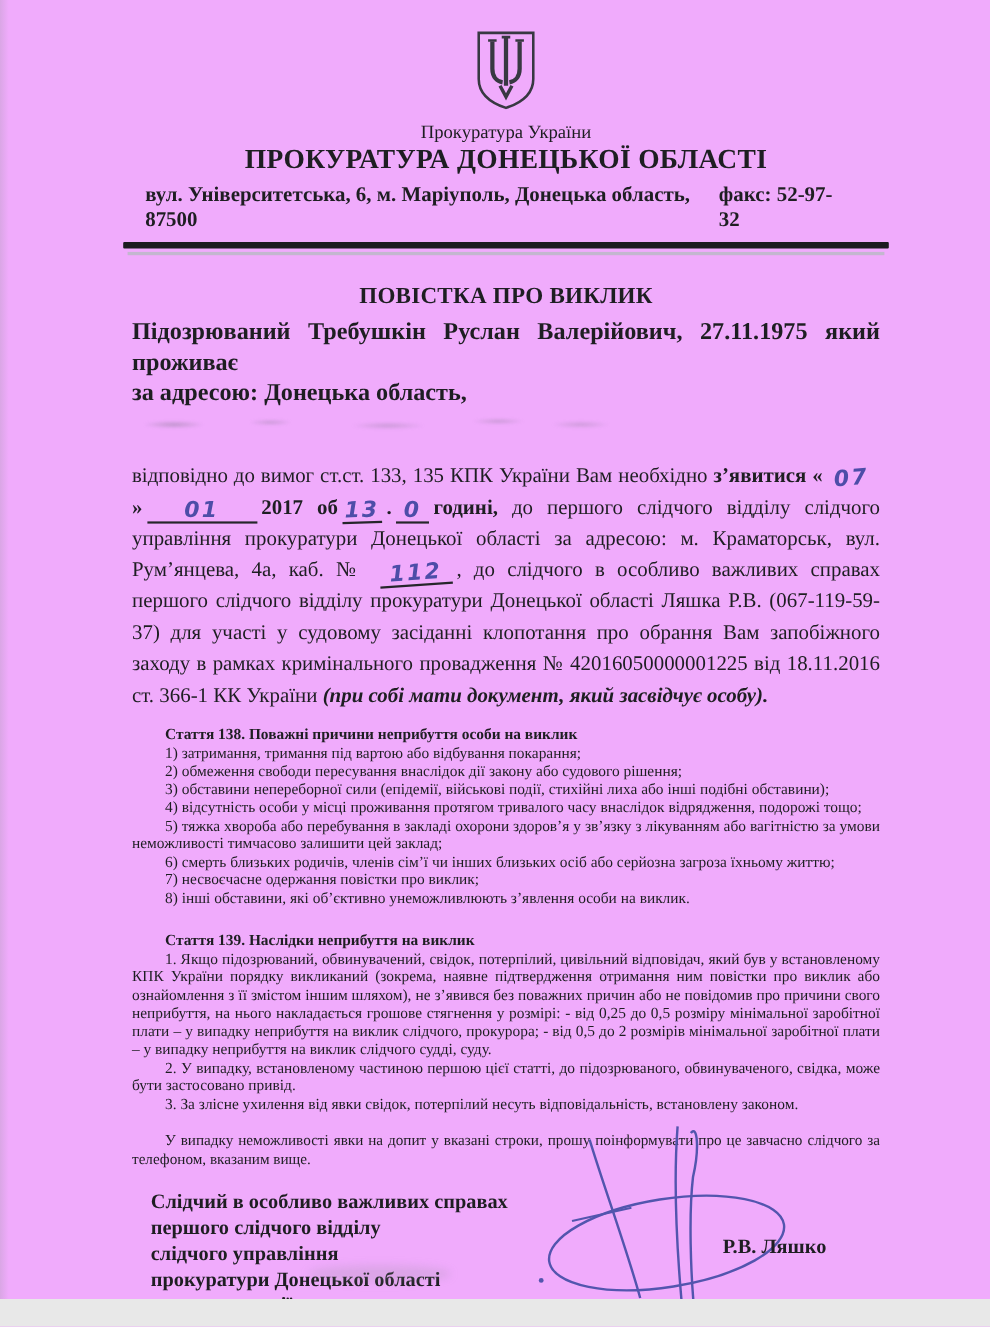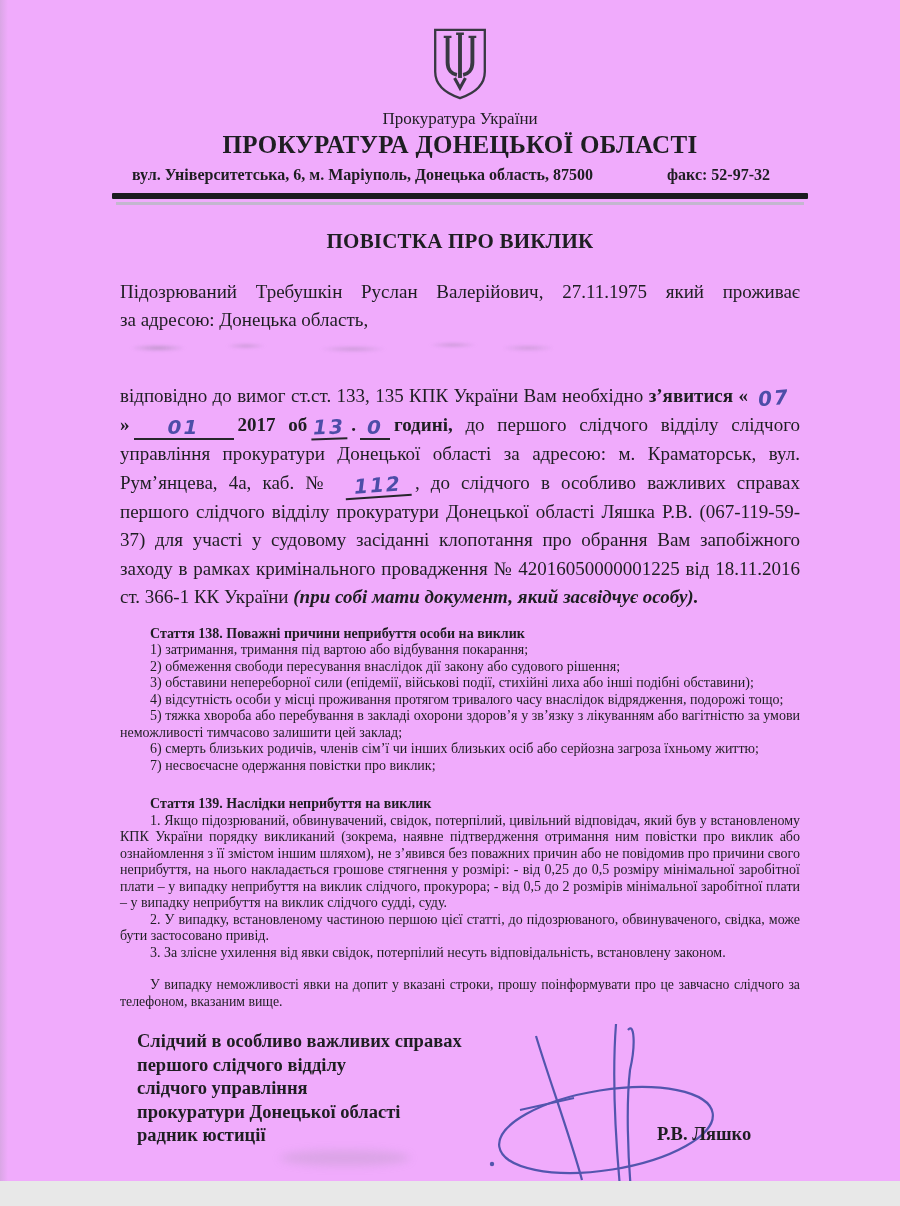--- a/index.html
+++ b/index.html
@@ -9,27 +9,27 @@
     background:#f0abfc; color:#1e1e22; margin:0 auto;
     font-family:"Liberation Serif","DejaVu Serif",serif;
   }
   .page::before{ content:""; position:absolute; left:0; top:0; bottom:0; width:8px;
     background:linear-gradient(to right, rgba(150,150,160,.25), rgba(150,150,160,0)); }
   .inner { padding:26px 100px 0 120px; position:relative; }
 
   .emblem-wrap { text-align:center; }
   .agency-parent { text-align:center; font-size:17px; margin-top:3px; }
   .agency-name { text-align:center; font-size:25px; font-weight:700; margin-top:2px; letter-spacing:.3px; }
-  .addr-row { display:flex; justify-content:space-between; font-weight:700; font-size:16px; margin-top:7px; padding:0 30px 0 12px; }
+  .addr-row { display:flex; justify-content:space-between; font-weight:700; font-size:19px; margin-top:7px; padding:0 30px 0 12px; }
   .rule { height:6px; background:#1b1b1f; margin:9px -8px 0; border-radius:1px; }
   .rule-shadow { height:3px; background:#b9bac4; margin:3px -4px 0; opacity:.8; filter:blur(.6px); }
 
   .doc-title { text-align:center; font-weight:700; font-size:21px; margin-top:24px; letter-spacing:.2px;font-family:Liberation Serif, serif; }
 
-  .intro { font-weight:400; font-size:19px; line-height:28px; margin-top:24px; }
+  .intro { font-weight:700; font-size:22px; line-height:28px; margin-top:6px; }
   .intro .l1 { text-align:justify; text-align-last:justify; }
   .redacted {
     display:inline-block; width:430px; height:16px; vertical-align:-2px; margin-left:8px;
     background:
       radial-gradient(ellipse 40px 5px at 30px 8px, rgba(110,110,125,.38), transparent 70%),
       radial-gradient(ellipse 28px 4px at 118px 6px, rgba(110,110,125,.30), transparent 70%),
       radial-gradient(ellipse 48px 5px at 225px 9px, rgba(110,110,125,.28), transparent 70%),
       radial-gradient(ellipse 34px 4px at 325px 5px, rgba(110,110,125,.30), transparent 70%),
       radial-gradient(ellipse 38px 5px at 400px 8px, rgba(110,110,125,.26), transparent 70%);
     filter:blur(1.6px);
@@ -102,20 +102,21 @@
 
     <div class="section">
       <p class="section-heading">Стаття 138. Поважні причини неприбуття особи на виклик</p>
       <p>1) затримання, тримання під вартою або відбування покарання;</p>
       <p>2) обмеження свободи пересування внаслідок дії закону або судового рішення;</p>
       <p>3) обставини непереборної сили (епідемії, військові події, стихійні лиха або інші подібні обставини);</p>
       <p>4) відсутність особи у місці проживання протягом тривалого часу внаслідок відрядження, подорожі тощо;</p>
       <p>5) тяжка хвороба або перебування в закладі охорони здоров’я у зв’язку з лікуванням або вагітністю за умови неможливості тимчасово залишити цей заклад;</p>
       <p>6) смерть близьких родичів, членів сім’ї чи інших близьких осіб або серйозна загроза їхньому життю;</p>
       <p>7) несвоєчасне одержання повістки про виклик;</p>
+      <p>8) інші обставини, які об’єктивно унеможливлюють з’явлення особи на виклик.</p>
     </div>
 
     <div class="section sec-139">
       <p class="section-heading">Стаття 139. Наслідки неприбуття на виклик</p>
       <p>1. Якщо підозрюваний, обвинувачений, свідок, потерпілий, цивільний відповідач, який був у встановленому КПК України порядку викликаний (зокрема, наявне підтвердження отримання ним повістки про виклик або ознайомлення з її змістом іншим шляхом), не з’явився без поважних причин або не повідомив про причини свого неприбуття, на нього накладається грошове стягнення у розмірі: - від 0,25 до 0,5 розміру мінімальної заробітної плати – у випадку неприбуття на виклик слідчого, прокурора; - від 0,5 до 2 розмірів мінімальної заробітної плати – у випадку неприбуття на виклик слідчого судді, суду.</p>
       <p>2. У випадку, встановленому частиною першою цієї статті, до підозрюваного, обвинуваченого, свідка, може бути застосовано привід.</p>
       <p>3. За злісне ухилення від явки свідок, потерпілий несуть відповідальність, встановлену законом.</p>
     </div>
 
     <div class="closing">У випадку неможливості явки на допит у вказані строки, прошу поінформувати про це завчасно слідчого за телефоном, вказаним вище.</div>

